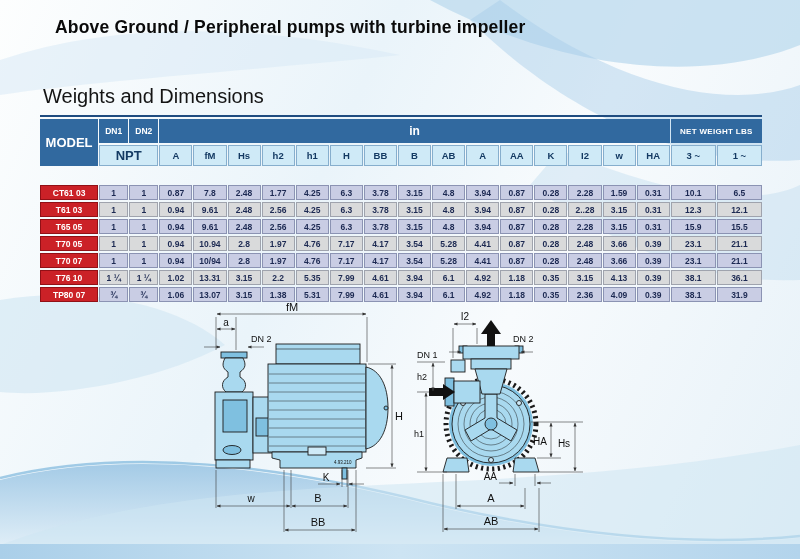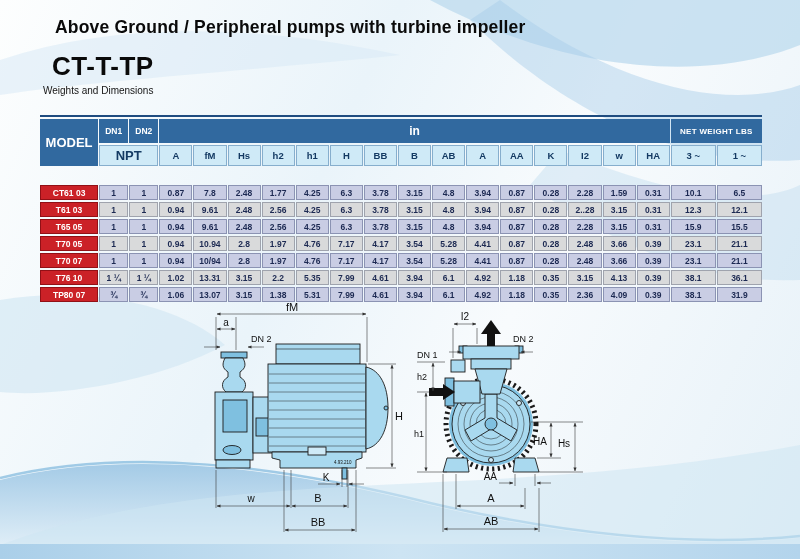--- a/index.html
+++ b/index.html
@@ -4,21 +4,21 @@
 <style>
   * { margin:0; padding:0; box-sizing:border-box; }
   html,body { width:800px; height:559px; }
   body { font-family:"Liberation Sans", sans-serif; }
   .page { position:relative; width:800px; height:559px; overflow:hidden;
           background:linear-gradient(115deg,#fdfefe 0%,#eaf4fa 38%,#f8fbfd 62%,#e6f1f8 100%); }
   .bg { position:absolute; left:0; top:0; width:800px; height:559px; pointer-events:none; }
 
   .hdr-title  { position:absolute; left:55px; top:17px; font-size:17.5px; font-weight:800; color:#0a0a0a; letter-spacing:.2px; }
   .hdr-series { position:absolute; left:52px; top:51px; font-size:26px;  font-weight:800; color:#0a0a0a; letter-spacing:.5px; }
-  .hdr-sub    { position:absolute; left:43px; top:85px; font-size:10px; color:#141414; }
+  .hdr-sub    { position:absolute; left:43px; top:85px; font-size:20px; color:#141414; }
 
   .table-wrap { position:absolute; left:39px; top:115px; width:724px; }
   .topline { height:2px; background:#1f4c80; margin:0 1px; }
   table.dim { border-collapse:separate; border-spacing:1px 2px; table-layout:fixed; width:724px; }
   th,td { text-align:center; vertical-align:middle; overflow:hidden; white-space:nowrap; padding:0; }
   .hrow1 th { background:#31699f; color:#fff; font-size:8.5px; font-weight:700; height:24px;margin-top:40px; }
   th.model-h { font-size:13px; }
   th.in-h { font-size:12px; }
   th.nw-h { font-size:8px; letter-spacing:.3px; }
   .hrow2 th { background:#cfeaf7; color:#143a63; height:21px; box-shadow:inset 0 0 0 1px #86aecd; }
@@ -58,21 +58,20 @@
     <path d="M560,150 C680,200 760,205 800,185 L800,280 C690,285 600,235 530,185 Z" fill="#bcd9ee" opacity="0.4"></path>
     <path d="M0,60 C120,20 260,25 400,55 C260,70 100,80 0,95 Z" fill="#d8eaf6" opacity="0.55"></path>
     <path d="M0,300 C90,285 180,305 225,345 C160,380 60,398 0,392 Z" fill="#d4e8f4" opacity="0.7"></path>
     <path d="M0,480 C130,448 280,468 430,505 C580,540 700,548 800,538 L800,559 L0,559 Z" fill="url(#gw)"></path>
     <path d="M0,478 C130,446 280,466 430,503 C580,538 700,546 800,536" fill="none" stroke="#74b2da" stroke-width="2.5" opacity="0.65"></path>
     <path d="M0,545 C230,460 480,505 800,445 L800,559 L0,559 Z" fill="#cee5f3" opacity="0.55"></path>
     <rect x="0" y="544" width="800" height="15" fill="url(#gs)"></rect>
   </svg>
 
   <div class="hdr-title">Above Ground / Peripheral pumps with turbine impeller</div>
-  <div class="hdr-series">CT-T-TP</div>
   <div class="hdr-sub">Weights and Dimensions</div>
 
   <div class="table-wrap">
     <div class="topline"></div>
     <table class="dim">
       <colgroup>
         <col style="width:58px">
           <col style="width:29px">
           <col style="width:29px">
         <col style="width:33px">

